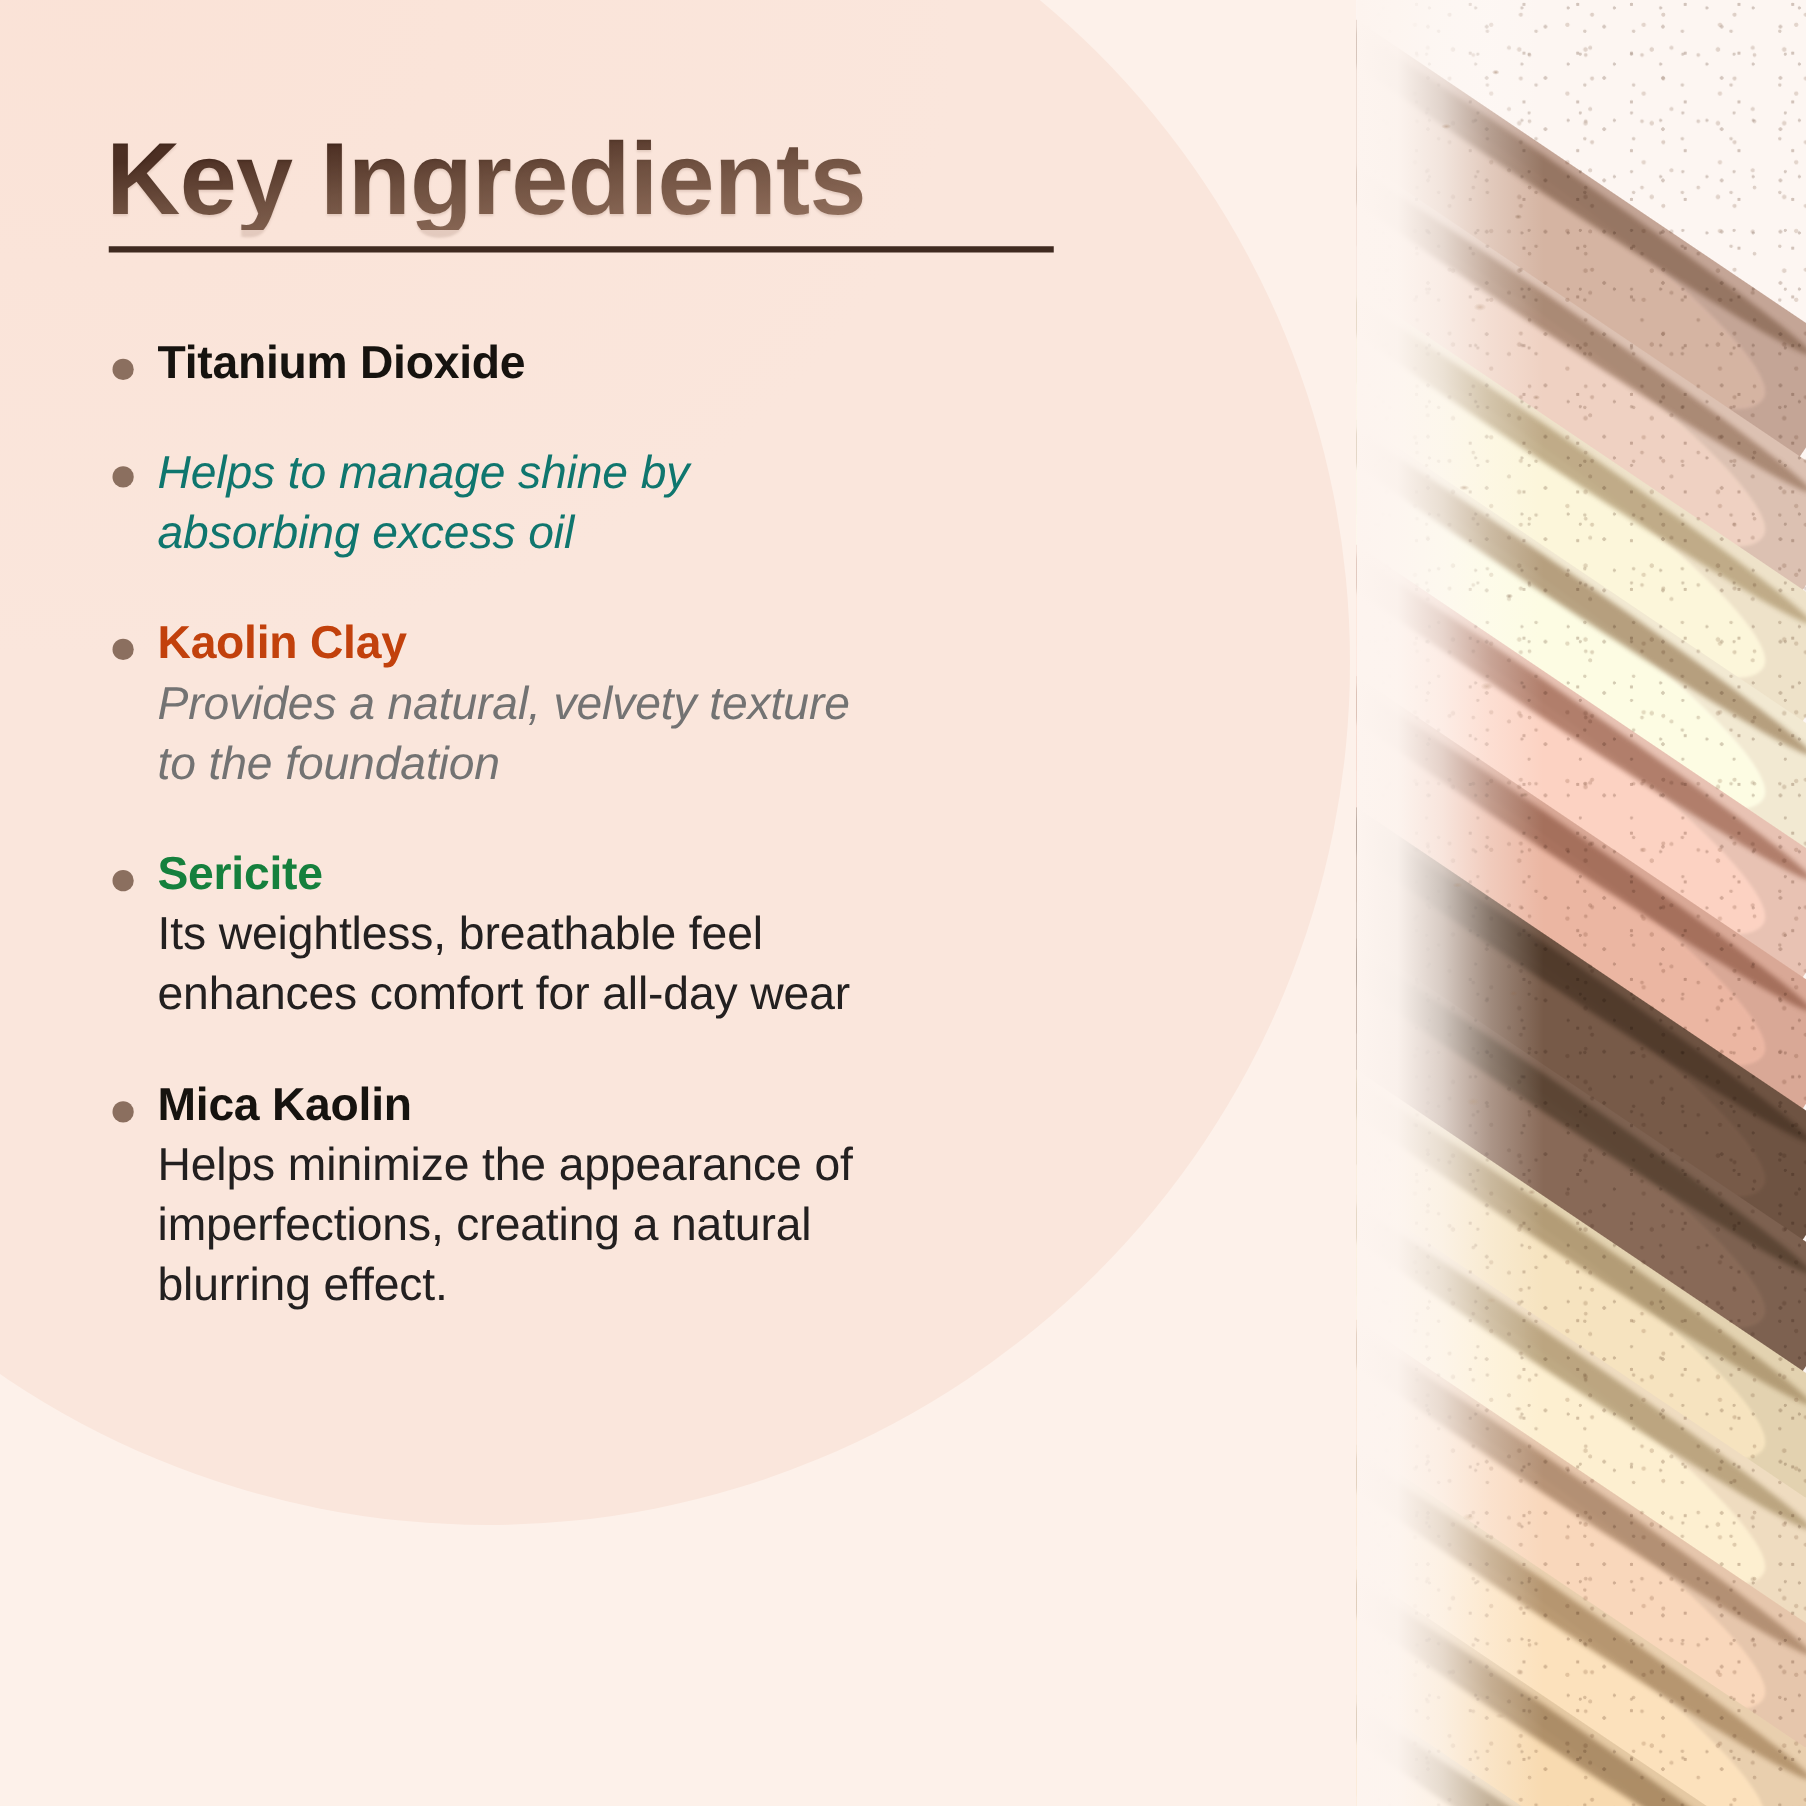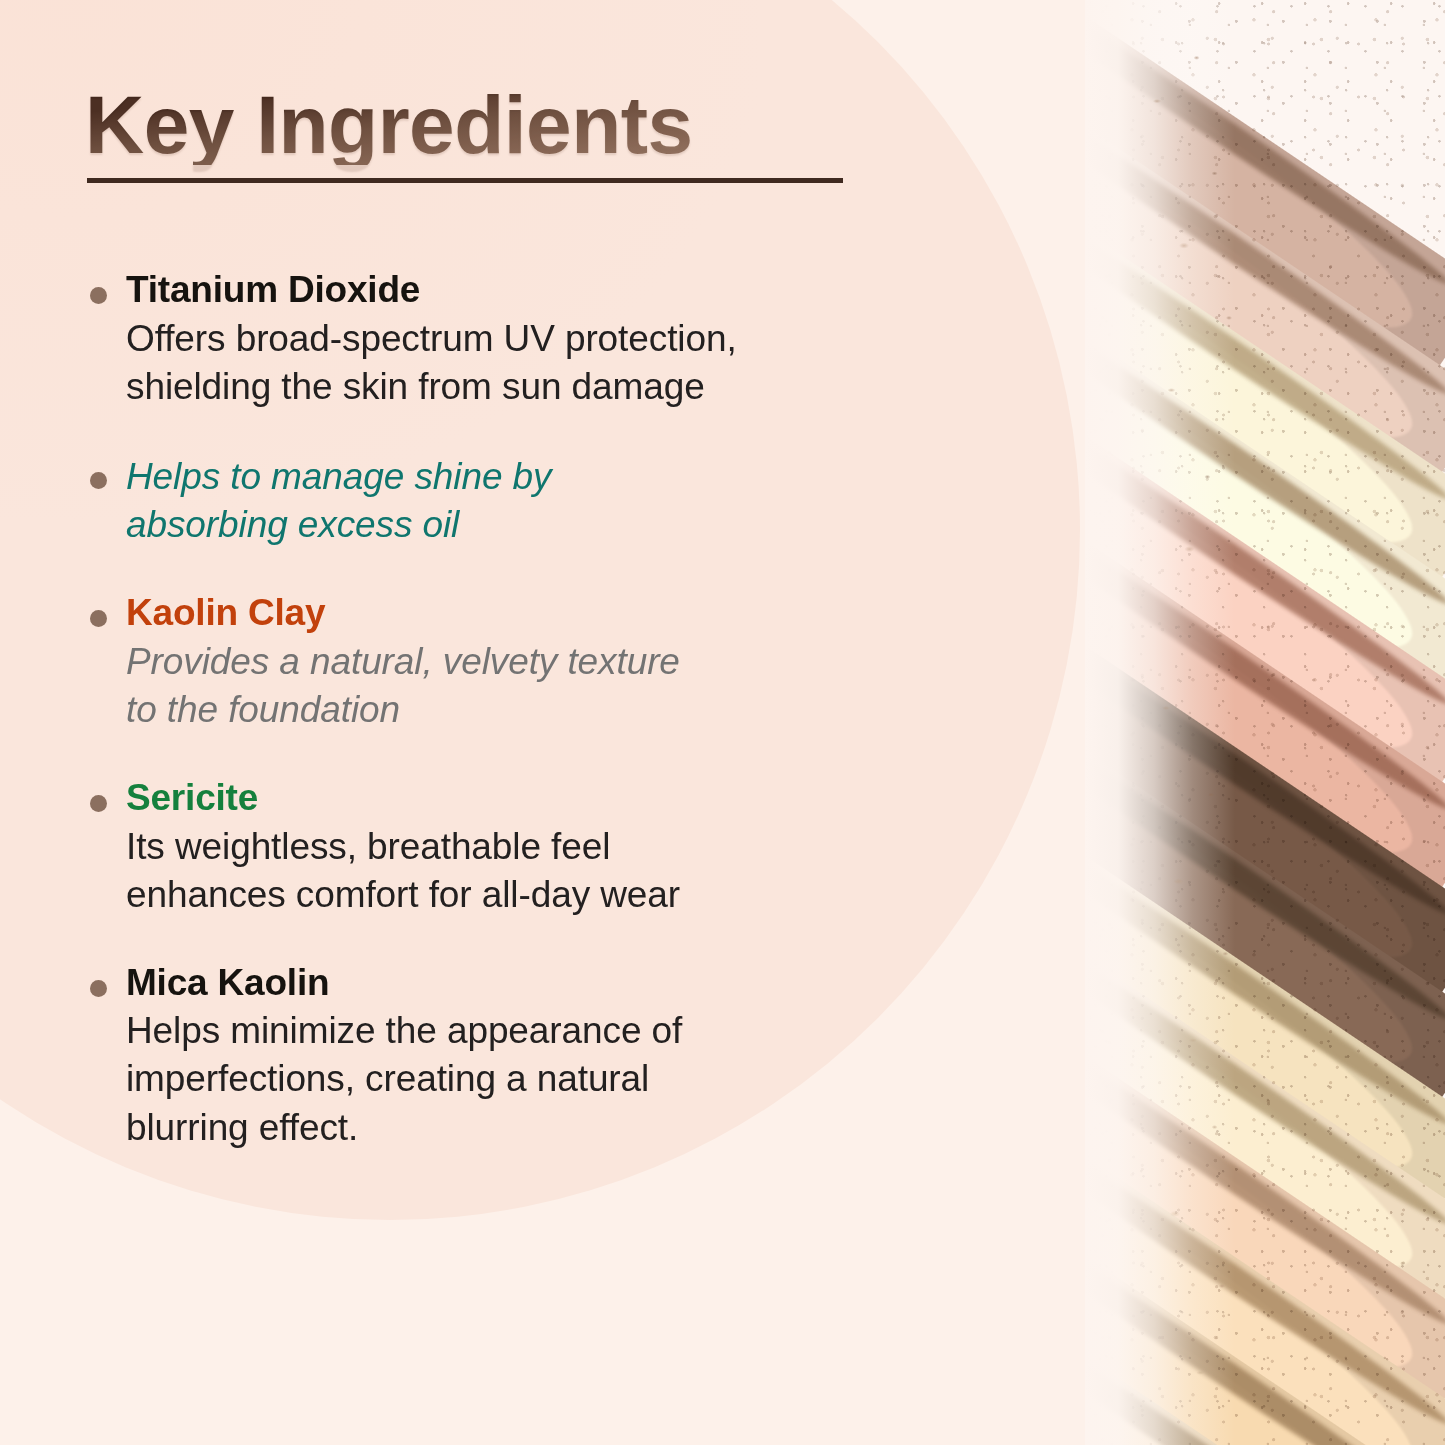--- a/index.html
+++ b/index.html
@@ -298,30 +298,28 @@
         <div class="ridge" style="top: 1364px; background: rgb(149, 121, 79);"></div>
       </div>
     <div class="grain"></div>
     <div class="powder-fade-left"></div>
     <div class="crumbs"></div>
   </div>
 
   <div class="content">
 
     <div class="title-wrap">
-      <h1 class="title" style="background-image: linear-gradient(175deg, rgb(67, 40, 29) 0%, rgb(67, 40, 29) 18%, rgb(109, 80, 64) 46%, rgb(138, 106, 88) 72%, rgb(169, 138, 119) 100%);">Key Ingredients</h1>
+      <h1 class="title" style="background-image: linear-gradient(175deg, rgb(67, 40, 29) 0%, rgb(67, 40, 29) 18%, rgb(109, 80, 64) 46%, rgb(138, 106, 88) 72%, rgb(169, 138, 119) 100%); margin-top: 19px;">Key Ingredients</h1>
       <div class="title-rule" style="background: rgb(63, 42, 32);"></div>
     </div>
 
     <ul class="ingredient-list" id="ingredient-list">
         <li class="ingredient">
           <span class="bullet-dot" style="background: rgb(139, 111, 95);"></span>
           <span class="ing-name" style="color: rgb(22, 19, 15);">Titanium Dioxide</span>
-          <span class="ing-desc" style="color: rgb(35, 32, 32);">Offers broad-spectrum UV protection,
-shielding the skin from sun damage</span>
         </li>
         <li class="ingredient">
           <span class="bullet-dot" style="background: rgb(139, 111, 95);"></span>
           <span class="ing-desc" style="color: #0f766e; font-style: italic;">Helps to manage shine by
 absorbing excess oil</span>
         </li>
         <li class="ingredient">
           <span class="bullet-dot" style="background: rgb(139, 111, 95);"></span>
           <span class="ing-name" style="color: #c2410c;">Kaolin Clay</span>
           <span class="ing-desc" style="color: #737373; font-style: italic;">Provides a natural, velvety texture

